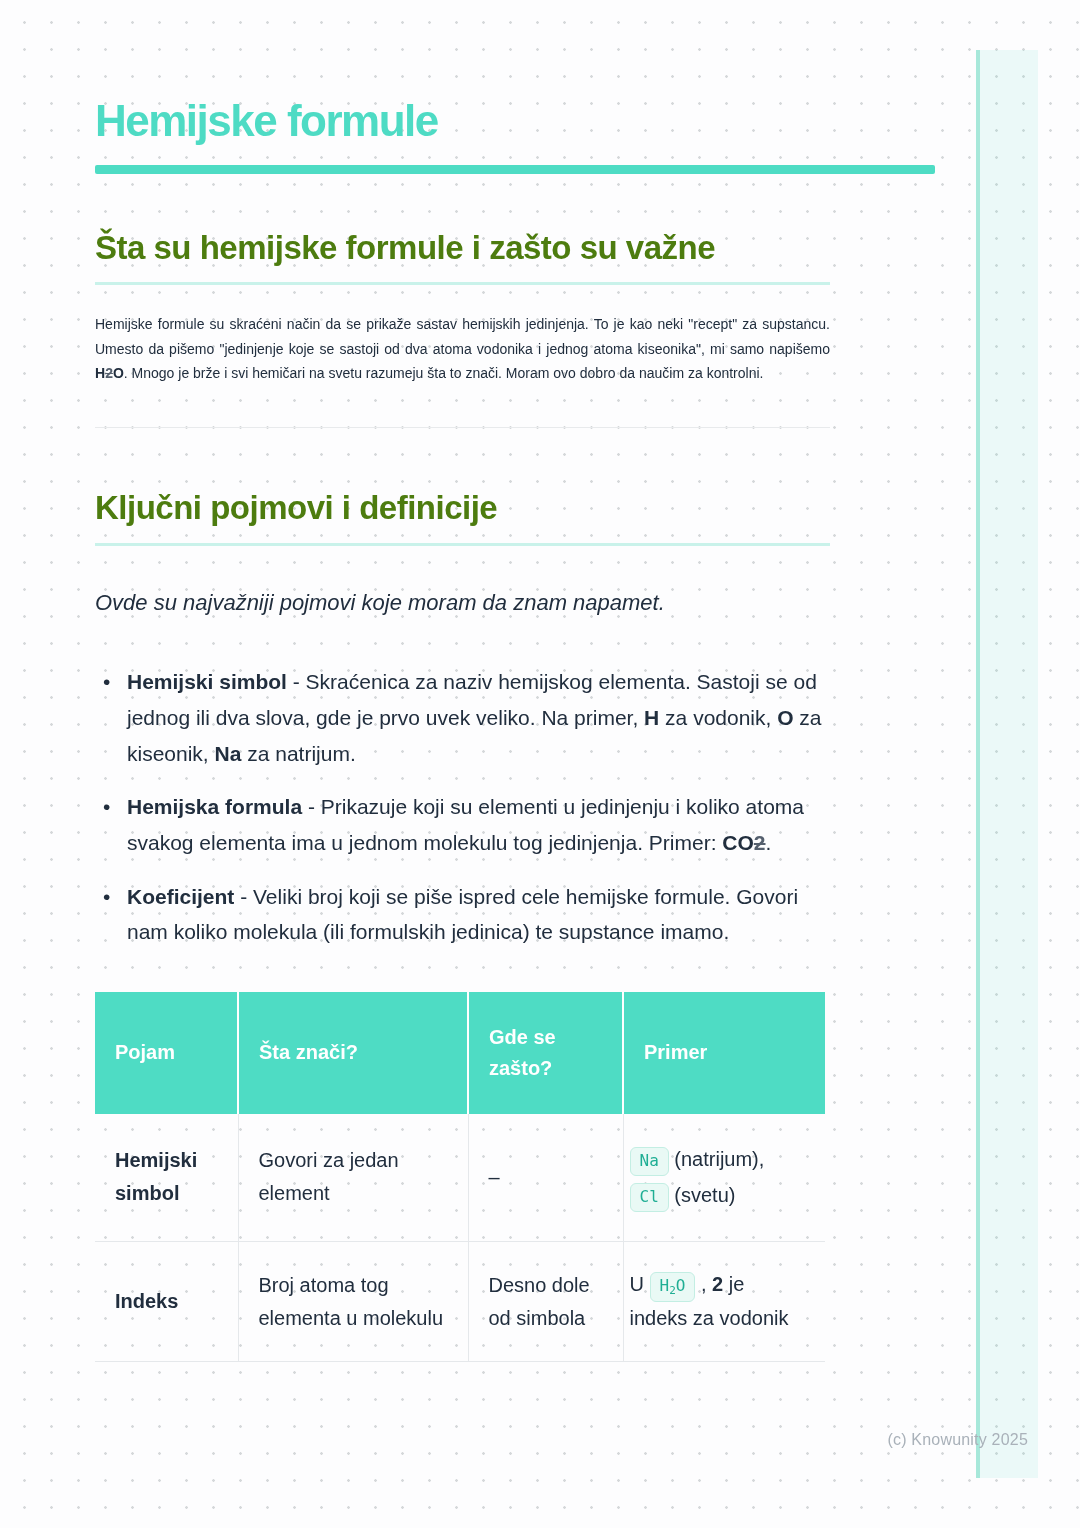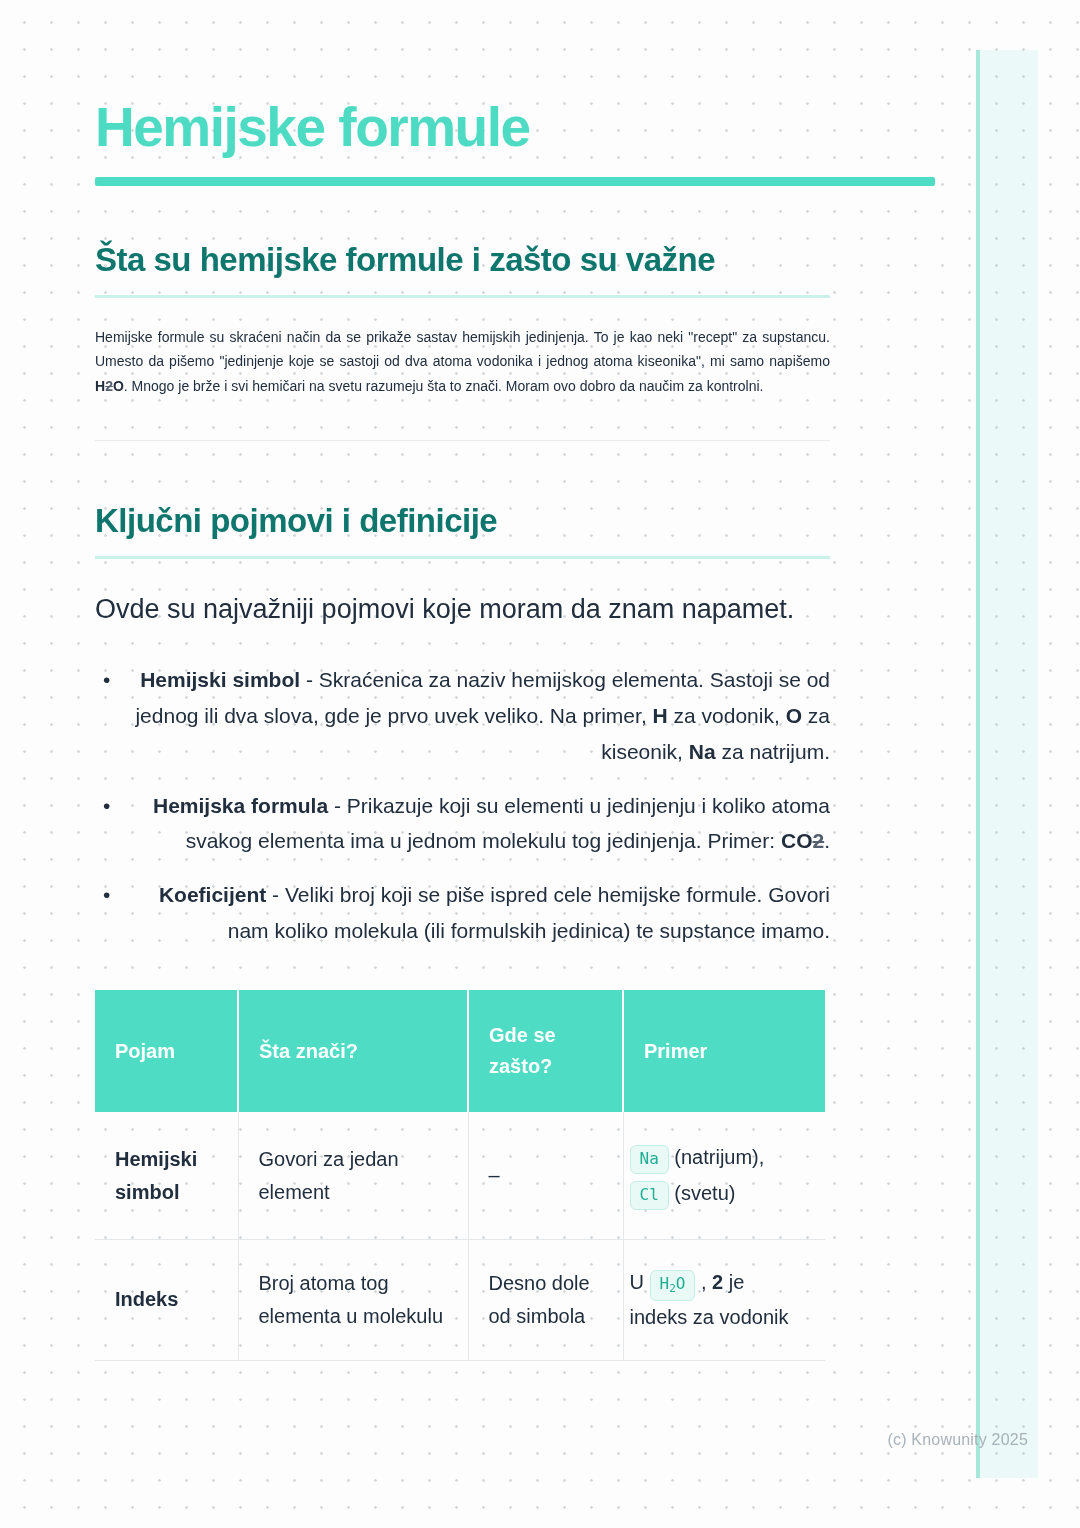--- a/index.html
+++ b/index.html
@@ -16,39 +16,39 @@
   }
   .side-band {
     position: absolute;
     left: 976px; top: 50px;
     width: 62px; height: 1428px;
     background: rgba(78, 220, 196, 0.10);
     border-left: 4px solid #a7e8da;
   }
   .content { position: relative; margin-left: 95px; width: 735px; padding-top: 96px; }
   h1.page-title {
-    font-size: 55px; font-weight: 800; letter-spacing: -1.5px;
+    font-size: 44px; font-weight: 800; letter-spacing: -1.5px;
     color: #4edbc4; line-height: 1.15;
   }
   .title-rule { width: 840px; height: 9px; background: #4edcc4; margin-top: 18px; border-radius: 2px; }
   h2.section-heading {
     font-size: 33px; font-weight: 700; letter-spacing: -0.5px;
-    color: #0f766e; line-height: 1.2;
+    color: #4d7c0f; line-height: 1.2;
   }
   .h2-first { margin-top: 54px; }
   .h2-second { margin-top: 60px; }
   .thin-rule { width: 735px; height: 3px; background: #c9f2ea; margin-top: 15px; }
   p.body-text {
     margin-top: 27px; font-size: 14px; line-height: 1.74; text-align: justify;
   }
-  p.lead-text { margin-top: 27px; font-size: 27px; line-height: 1.74; }
+  p.lead-text { margin-top: 38px; font-size: 22px; line-height: 1.74; font-style: italic; }
   .divider { width: 735px; height: 1px; background: #e8eaec; margin-top: 42px; }
   .struck { color: #55606e; text-decoration: line-through; font-weight: 700; }
   b, strong, .bold { font-weight: 700; }
-  ul.terms-list { margin-top: 30px; padding-left: 32px; list-style: none; text-align: right; }
+  ul.terms-list { margin-top: 42px; padding-left: 32px; list-style: none; }
   ul.terms-list li {
     position: relative; font-size: 21px; line-height: 1.7; margin-bottom: 18px;
   }
   ul.terms-list li::before {
     content: "•"; position: absolute; left: -24px; top: 0;
     color: #212e3e; font-size: 21px;
   }
   table.terms-table { margin-top: 42px; width: 730px; border-collapse: collapse; table-layout: fixed; }
   col.c1 { width: 143px; } col.c2 { width: 230px; } col.c3 { width: 155px; } col.c4 { width: 202px; }
   table.terms-table thead th {

